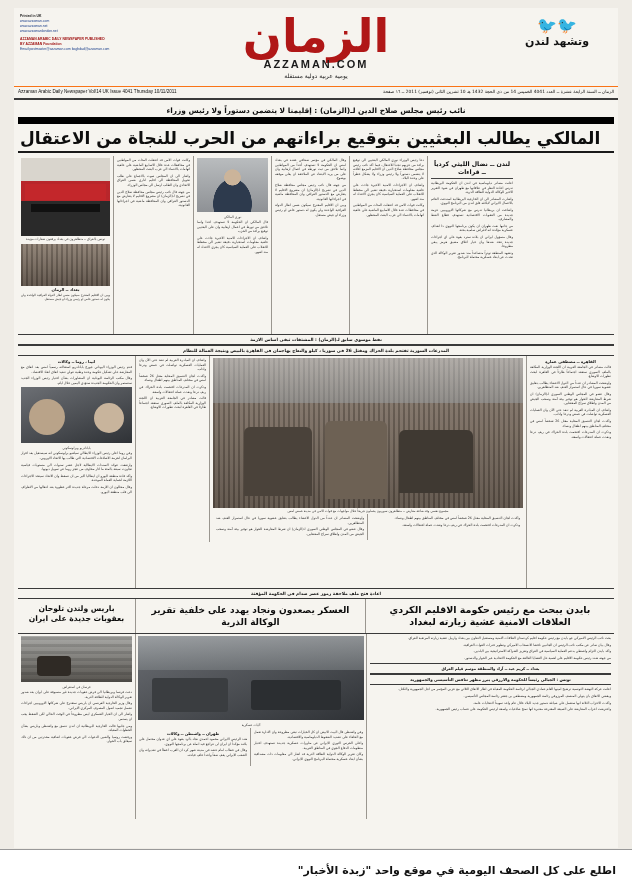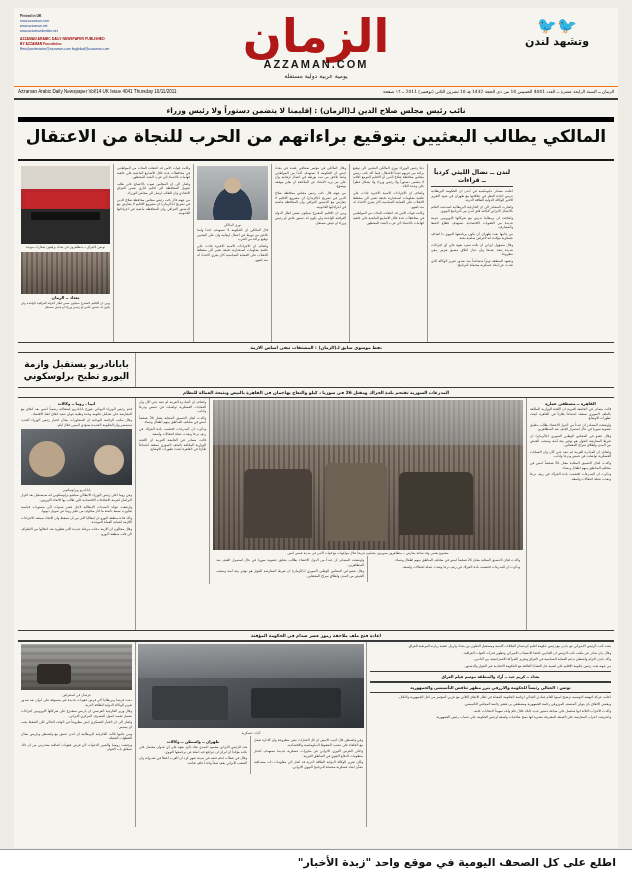--- a/index.html
+++ b/index.html
@@ -99,29 +99,29 @@
     position:relative;
     padding:3px 4px 0 4px;
   }
   
   .kicker{
     direction:rtl;text-align:center;
     font-family:"DejaVu Sans", sans-serif;
     font-size:7.4px;font-weight:bold;
     color:#111;
     padding:3px 2px 2px 2px;
-    border-bottom:5px solid #000000;
+    border-bottom:7px solid #000000;
   }
   .mainhead{
-    direction:rtl;text-align:center;
+    direction:rtl;text-align:left;
     font-family:"DejaVu Sans", sans-serif;
     font-size:17px;font-weight:bold;
     color:#0d0d0d;
     line-height:21px;
-    padding:4px 2px 12px 2px;
+    padding:4px 2px 2px 2px;
     border-bottom:2px solid #1a1a1a;
   }
   
   .artxt{
     direction:rtl;text-align:justify;
     font-family:"DejaVu Sans", sans-serif;
     font-size:3.3px;line-height:4.6px;
     color:#242424;
     -webkit-hyphens:auto;
   }
@@ -180,21 +180,21 @@
   }
   .foot-url{
     position:absolute;left:14px;top:6px;
     font-family:"Liberation Sans", sans-serif;
     font-size:21px;font-weight:bold;
     color:#1b3f8b;
     letter-spacing:0.5px;
   }
   .foot-url .dot{color:#b01717;}
   .foot-ar{
-    position:absolute;right:16px;top:6px;
+    position:absolute;right:16px;top:14px;
     direction:rtl;
     font-family:"DejaVu Sans", sans-serif;
     font-size:11px;font-weight:bold;color:#111;
   }
   
   .smallhead{
     direction:rtl;text-align:center;
     font-family:"DejaVu Sans", sans-serif;
     font-size:4.6px;font-weight:bold;color:#111;
     padding:1px 2px;
@@ -327,23 +327,20 @@
             <p>من جانبها نفت طهران ان يكون برنامجها النووي ذا اهداف عسكرية مؤكدة انه لاغراض سلمية بحتة.</p>
             <p>وقال مسؤول ايراني ان بلاده سترد بقوة على اي اجراءات جديدة تتخذ ضدها وان خيار اغلاق مضيق هرمز يبقى مطروحاً.</p>
             <p>وتشهد المنطقة توتراً متصاعداً منذ صدور تقرير الوكالة الذي تحدث عن ابعاد عسكرية محتملة للبرنامج.</p>
           </div>
         </div>
       </div>
 
       <div class="strip">نفط موسوي سابق لـ(الزمان) : المشتقات تبقى اساس الازمة</div>
 
       <div class="row">
-        <div style="width:118px;" class="col bdr-r">
-          <div class="deck3" style="font-size:9px;line-height:12px;">بابانادريو يستقيل وازمة اليورو تطيح برلوسكوني</div>
-        </div>
       </div>
 
       <div class="strip">المدرعات السورية تقتحم بلدة الحراك ومقتل 26 في سوريا ، كيلو والنعاج يهاجمان في القاهرة بالبيض ونتيجة العمالة للنظام</div>
 
       <div class="row" style="height:232px;">
 
         <div class="col bdr-r" style="width:118px;">
           <div class="smallhead" style="font-size:3.8px;">اثينا ، روما ــ وكالات</div>
           <div class="artxt">
             <p>قدم رئيس الوزراء اليوناني جورج بابانادريو استقالته رسمياً امس بعد اتفاق مع المعارضة على تشكيل حكومة وحدة وطنية تتولى تنفيذ اتفاق انقاذ الاقتصاد.</p>
@@ -406,20 +403,31 @@
             <p>وقال عضو في المجلس الوطني السوري لـ(الزمان) ان شرط المعارضة للحوار هو توفير بيئة آمنة وسحب الجيش من المدن واطلاق سراح المعتقلين.</p>
             <p>واضاف ان المبادرة العربية لم تنفذ حتى الآن وان العمليات العسكرية تواصلت في حمص ودرعا وادلب.</p>
             <p>واكدت لجان التنسيق المحلية مقتل 26 شخصاً امس في مختلف المناطق بينهم اطفال ونساء.</p>
             <p>وذكرت ان المدرعات اقتحمت بلدة الحراك في ريف درعا ونفذت حملة اعتقالات واسعة.</p>
           </div>
         </div>
       </div>
 
       <div class="strip">اعادة فتح ملف ملاحقة رموز عصر صدام في الحكومة المؤقتة</div>
 
+      <div class="row">
+        <div class="col bdr-r" style="width:118px;">
+          <div class="deck3" style="font-size:7.6px;line-height:10px;">باريس ولندن تلوحان بعقوبات جديدة على ايران</div>
+        </div>
+        <div class="col bdr-r" style="width:230px;">
+          <div class="deck3" style="font-size:9px;line-height:12px;">العسكر يصعدون ونجاد يهدد على خلفية تقرير الوكالة الذرية</div>
+        </div>
+        <div class="col" style="flex:1;">
+          <div class="deck3" style="font-size:9.5px;line-height:12px;">بايدن يبحث مع رئيس حكومة الاقليم الكردي العلاقات الامنية عشية زيارته لبغداد</div>
+        </div>
+      </div>
 
       <div class="row" style="height:186px;border-top:1px solid #3a3a3a;">
 
         <div class="col bdr-r" style="width:118px;">
           <div class="photo ph-street" style="height:46px;margin-bottom:2px;">
             <div style="position:absolute;left:16px;bottom:6px;width:34px;height:20px;background:#2f2a25;border-radius:4px;"></div>
           </div>
           <div class="cap">فرسان في استعراض</div>
           <div class="artxt">
             <p>دعت فرنسا وبريطانيا الى فرض عقوبات جديدة غير مسبوقة على ايران بعد صدور تقرير الوكالة الدولية للطاقة الذرية.</p>

